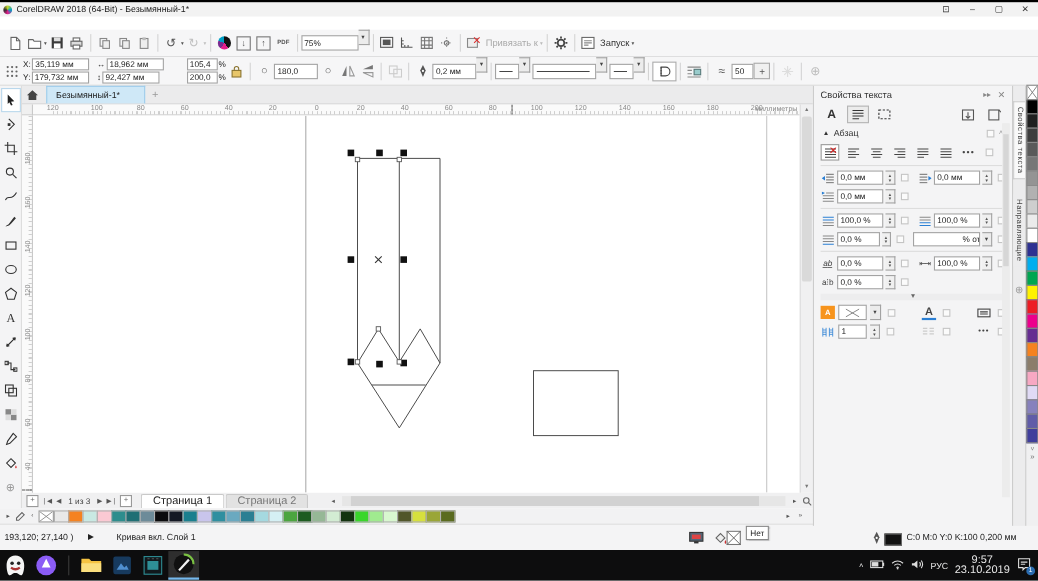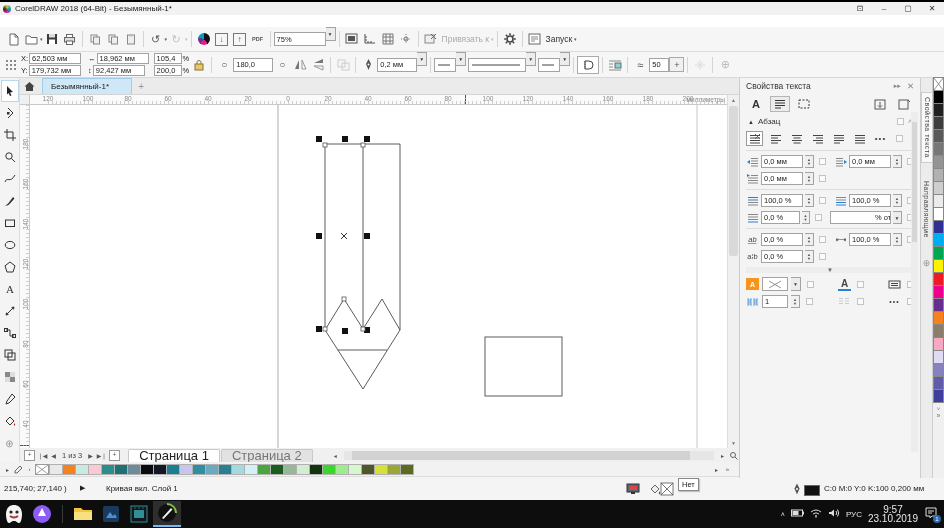--- a/index.html
+++ b/index.html
@@ -66,21 +66,21 @@
   .scrollarrow{position:absolute;left:0;width:11px;height:10px;font-size:5px;color:#777;display:flex;
          align-items:center;justify-content:center;}
   #vthumb{position:absolute;left:1px;top:11px;width:9px;height:150px;background:#d9d9d9;border-radius:2px;}
   
   #pagebar{left:20px;top:448px;width:719px;height:14px;background:#f0f0f1;display:flex;align-items:center;
            font-size:7.5px;color:#444;box-sizing:border-box;padding-left:2px;}
   .navbtn{display:inline-flex;align-items:center;justify-content:center;width:11px;height:11px;font-size:6px;color:#555;flex:none;}
   .pgplus{width:9px;height:9px;border:1px solid #999;font-size:7px;line-height:7px;text-align:center;color:#666;
           background:#fff;flex:none;margin:0 2px;}
   .page-tab{height:12px;display:flex;align-items:center;padding:0 10px;border:1px solid #c9c9c9;border-bottom:none;
-          background:#e2e2e2;color:#777;font-size:13px;margin-right:1px;border-radius:2px 2px 0 0;}
+          background:#e2e2e2;color:#777;font-size:10px;margin-right:1px;border-radius:2px 2px 0 0;}
   .page-tab.active{background:#fff;color:#222;}
   #hscrolltrack{flex:1;height:9px;background:#e6e6e6;margin:0 3px;position:relative;}
   #hscrollthumb{position:absolute;left:8px;right:24px;top:0;height:9px;background:#d2d2d2;}
   
   #docpalette{left:0;top:462px;width:739px;height:14px;background:#f2f2f3;display:flex;align-items:center;
               box-sizing:border-box;padding-left:2px;font-size:7px;color:#666;}
   .dswatch{width:14px;height:11px;border:1px solid #b0b0b0;box-sizing:border-box;margin-right:-1px;flex:none;}
   .nonecell{width:14px;height:11px;border:1px solid #9a9a9a;box-sizing:border-box;background:#fff;position:relative;flex:none;}
   .nonecell svg{position:absolute;left:0;top:0;}
   
@@ -277,21 +277,21 @@
             <circle cx="2" cy="10" r="1"></circle>
             <circle cx="6" cy="10" r="1"></circle>
             <circle cx="10" cy="10" r="1"></circle>
           </g>
         </svg>
       </span>
     <div class="pbcol">
       <div class="pbrow">
           <span>X:</span>
         <span class="fld" style="width:52px">
-            <span>62,503 мм</span>
+            <span>35,119 мм</span>
           </span>
         </div>
       <div class="pbrow">
           <span>Y:</span>
         <span class="fld" style="width:52px">
             <span>179,732 мм</span>
           </span>
         </div>
     </div>
     <div class="pbcol" style="margin-left:6px;">
@@ -301,21 +301,21 @@
             <span>18,962 мм</span>
           </span>
         </div>
       <div class="pbrow">
           <span>↕</span>
         <span class="fld" style="width:52px">
             <span>92,427 мм</span>
           </span>
         </div>
     </div>
-    <div class="pbcol" style="margin-left:4px;">
+    <div class="pbcol" style="margin-left:20px;">
       <div class="pbrow">
           <span class="fld" style="width:28px">
             <span>105,4</span>
           </span>
         <span>%</span>
         </div>
       <div class="pbrow">
           <span class="fld" style="width:28px">
             <span>200,0</span>
           </span>
@@ -669,21 +669,21 @@
         <div class="dswatch" style="background: rgb(214, 224, 61);"></div>
         <div class="dswatch" style="background: rgb(154, 166, 54);"></div>
         <div class="dswatch" style="background: rgb(90, 107, 31);"></div>
       </div>
     <span style="flex:1"></span>
     <span class="navbtn">▸</span>
     <span class="navbtn" style="margin-right:6px;">»</span>
   </div>
 
   <div id="statusbar" class="abs">
-    <span class="abs" style="left:4px;top:7px;">215,740; 27,140 )</span>
+    <span class="abs" style="left:4px;top:7px;">193,120; 27,140 )</span>
     <span class="abs" style="left:80px;top:7px;font-size:7px;">▶</span>
     <span class="abs" style="left:106px;top:7px;">Кривая вкл. Слой 1</span>
     <span class="abs" style="left:626px;top:6px;">
       <svg width="14" height="12">
           <rect x="1" y="1" width="12" height="8" fill="#567" stroke="#333"></rect>
           <rect x="3" y="3" width="8" height="4" fill="#d44"></rect>
           <rect x="5" y="9" width="4" height="2" fill="#333"></rect>
         </svg></span>
     <span class="abs" style="left:648px;top:6px;">
       <svg width="14" height="13">

